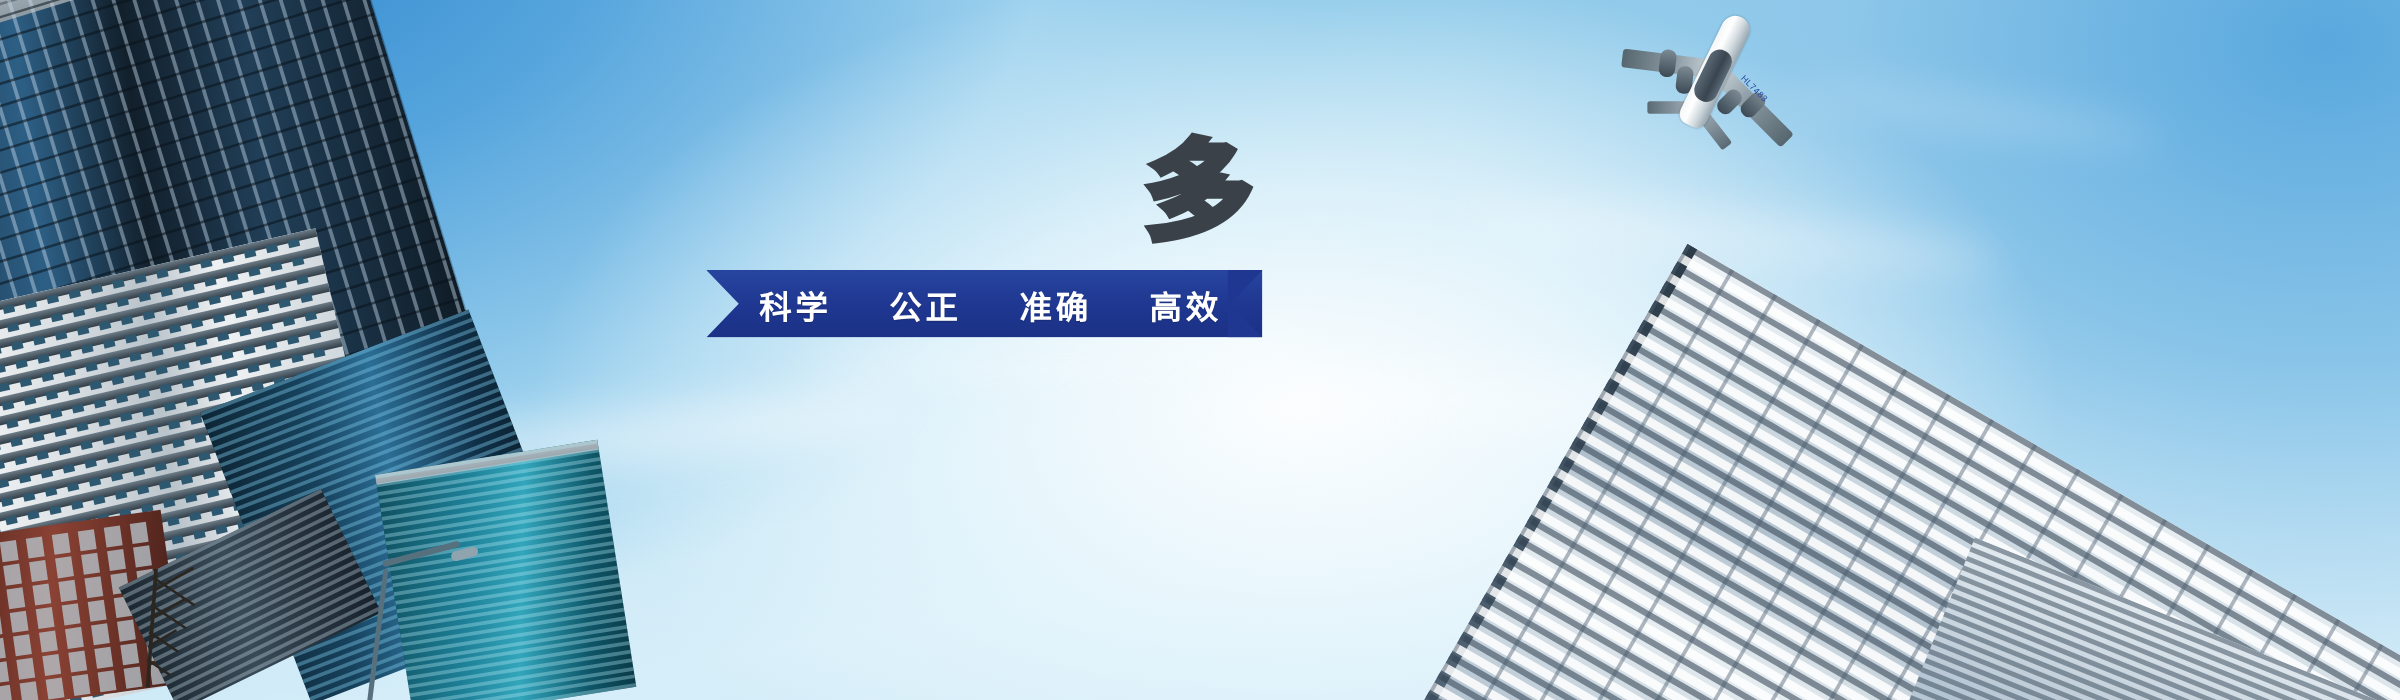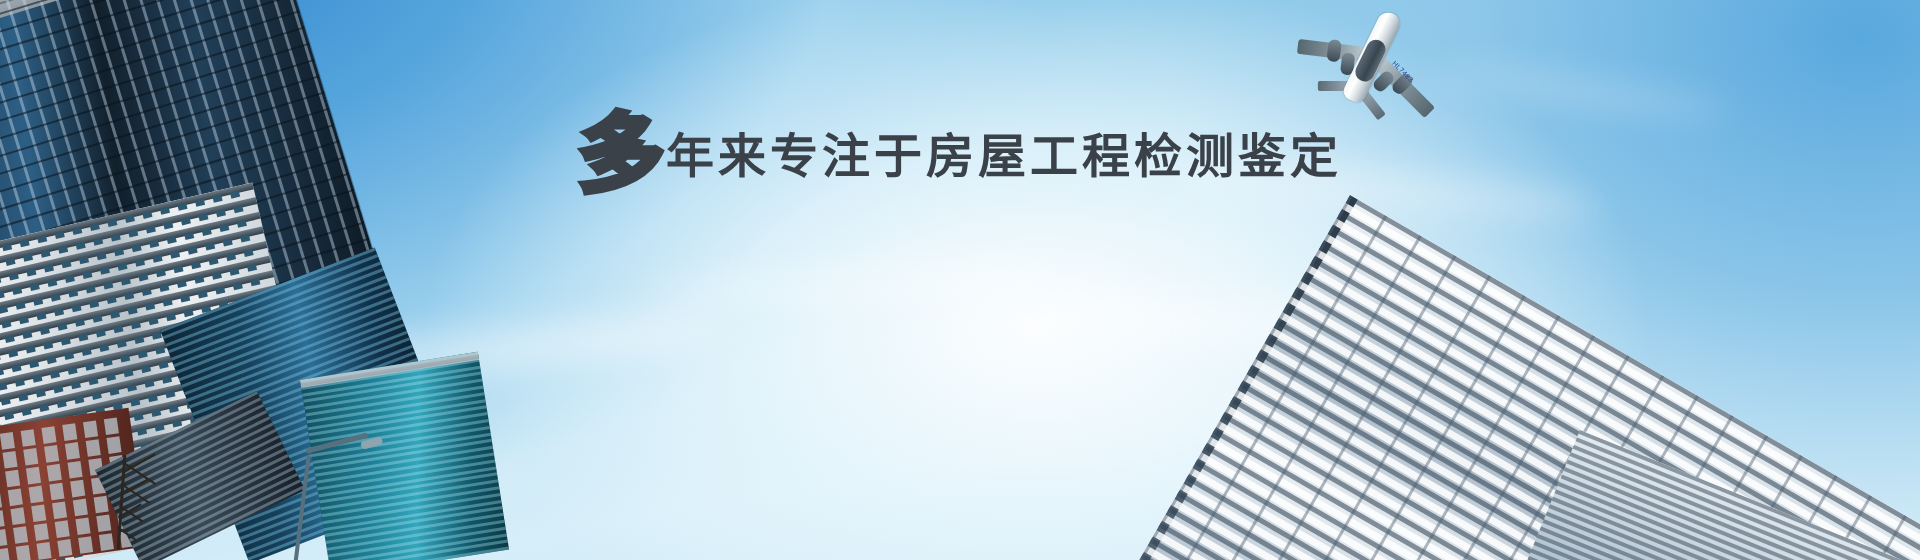--- a/index.html
+++ b/index.html
@@ -924,19 +924,28 @@
     <div class="tailR"></div>
     <div class="fus"></div>
     <div class="belly"></div>
     <div class="reg">HL7483</div>
   </div>
 
   <div class="content">
 
     <div class="headline">
       <span class="bigchar">多</span>
-      <span class="rest">年来专注于房屋工程检测鉴定</span>
     </div>
 
+    <div class="ribbon">
+      <div class="body"></div>
+      <div class="notchR"></div>
+      <div class="words">
+        <span>科学</span>
+        <span>公正</span>
+        <span>准确</span>
+        <span>高效</span>
+      </div>
+    </div>
 
 
   </div>
 </div>
 
 </body></html>

